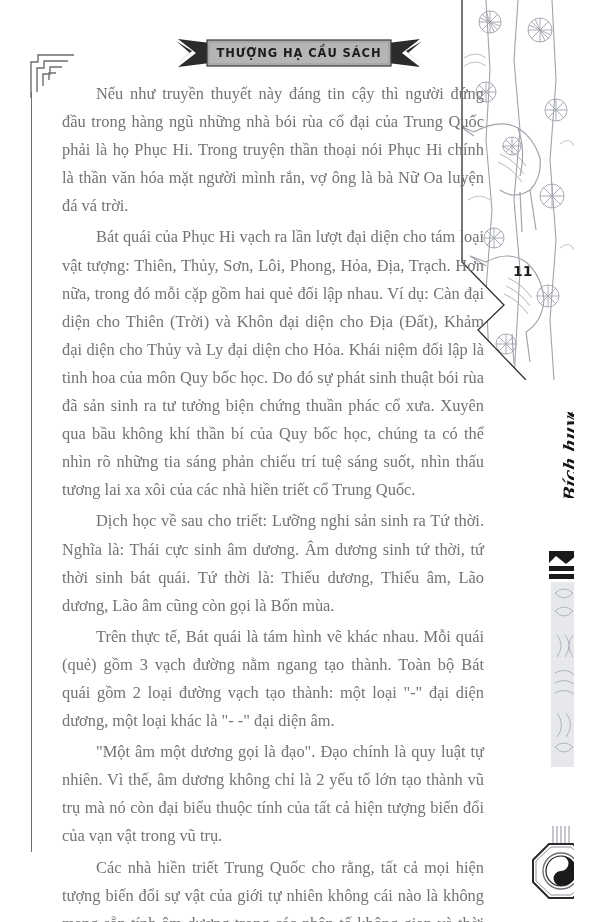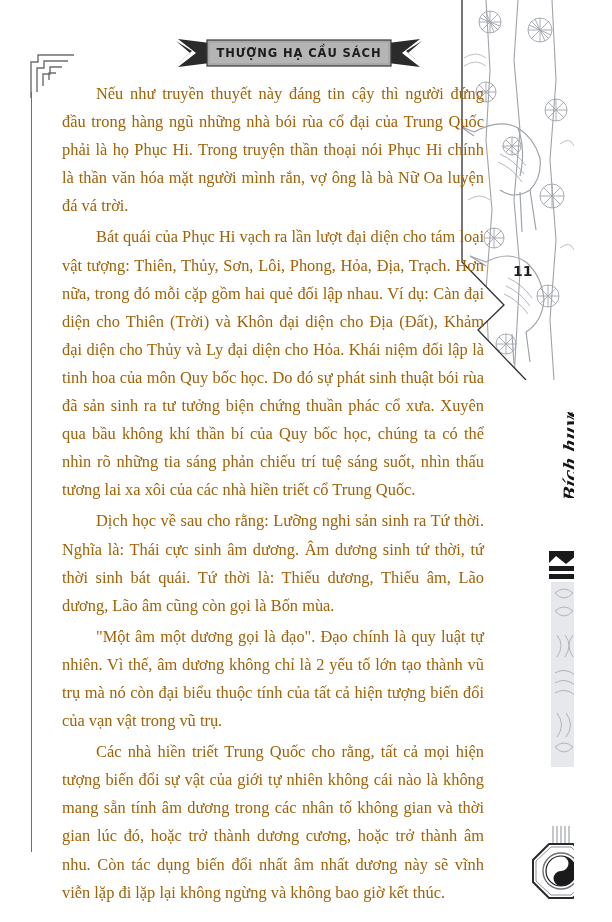--- a/index.html
+++ b/index.html
@@ -64,21 +64,21 @@
   .text-column {
     position: absolute;
     left: 62px;
     top: 80px;
     width: 422px;
   }
   .para {
     margin: 0 0 3px 0;
     font-size: 16.4px;
     line-height: 28.1px;
-    color: #a16207;
+    color: #737373;
     text-align: justify;
     text-indent: 34px;
     -webkit-hyphens: none;
     hyphens: none;
   }
 
   
   .side-panel {
     position: absolute;
     right: 0;
@@ -303,18 +303,19 @@
       <circle cx="34" cy="45" r="15" fill="#ffffff" stroke="#1a1a1a" stroke-width="1.2"></circle>
       <path d="M34 30 A15 15 0 0 1 34 60 A7.5 7.5 0 0 1 34 45 A7.5 7.5 0 0 0 34 30 Z" fill="#1a1a1a"></path>
       <circle cx="34" cy="37.5" r="3" fill="#ffffff"></circle>
       <circle cx="34" cy="52.5" r="3" fill="#1a1a1a"></circle>
     </svg>
   </div>
 
   <div class="text-column">
     <p class="para">Nếu như truyền thuyết này đáng tin cậy thì người đứng đầu trong hàng ngũ những nhà bói rùa cổ đại của Trung Quốc phải là họ Phục Hi. Trong truyện thần thoại nói Phục Hi chính là thần văn hóa mặt người mình rắn, vợ ông là bà Nữ Oa luyện đá vá trời.</p>
     <p class="para">Bát quái của Phục Hi vạch ra lần lượt đại diện cho tám loại vật tượng: Thiên, Thủy, Sơn, Lôi, Phong, Hỏa, Địa, Trạch. Hơn nữa,  trong đó mỗi cặp gồm hai quẻ đối lập nhau. Ví dụ: Càn đại diện cho Thiên (Trời) và Khôn đại diện cho Địa (Đất), Khảm đại diện cho Thủy và Ly đại diện cho Hỏa. Khái niệm đối lập là tinh hoa của môn Quy bốc học. Do đó sự phát sinh thuật bói rùa đã sản sinh ra tư tưởng biện chứng thuần phác cổ xưa. Xuyên qua bầu không khí thần bí của Quy bốc học, chúng ta có thể nhìn rõ những tia sáng phản chiếu trí tuệ sáng suốt, nhìn thấu tương lai xa xôi của các nhà hiền triết cổ Trung Quốc.</p>
-    <p class="para">Dịch học về sau cho rằng: Lưỡng nghi sản sinh ra Tứ thời. Nghĩa là: Thái cực sinh âm dương. Âm dương sinh tứ thời, tứ thời sinh bát quái. Tứ thời là: Thiếu dương, Thiếu âm, Lão dương, Lão âm cũng còn gọi là Bốn mùa.</p>
+    <p class="para">Dịch học về sau cho triết: Lưỡng nghi sản sinh ra Tứ thời. Nghĩa là: Thái cực sinh âm dương. Âm dương sinh tứ thời, tứ thời sinh bát quái. Tứ thời là: Thiếu dương, Thiếu âm, Lão dương, Lão âm cũng còn gọi là Bốn mùa.</p>
+    <p class="para">Trên thực tế, Bát quái là tám hình vẽ khác nhau. Mỗi quái (quẻ) gồm 3 vạch đường nằm ngang tạo thành. Toàn bộ Bát quái gồm 2 loại đường vạch tạo thành: một loại "-" đại diện dương, một loại khác là "- -" đại diện âm.</p>
     <p class="para">"Một âm một dương gọi là đạo". Đạo chính là quy luật tự nhiên. Vì thế, âm dương không chỉ là 2 yếu tố lớn tạo thành vũ trụ mà nó còn đại biểu thuộc tính của tất cả hiện tượng biến đổi của vạn vật trong vũ trụ.</p>
     <p class="para">Các nhà hiền triết Trung Quốc cho rằng, tất cả mọi hiện tượng biến đổi sự vật của giới tự nhiên không cái nào là không mang sẵn tính âm dương trong các nhân tố không gian và thời gian lúc đó, hoặc trở thành dương cương, hoặc trở thành âm nhu. Còn tác dụng biến đổi nhất âm nhất dương này sẽ vĩnh viễn lặp đi lặp lại không ngừng và không bao giờ kết thúc.</p>
   </div>
 
 </div>
 
 </body></html>

